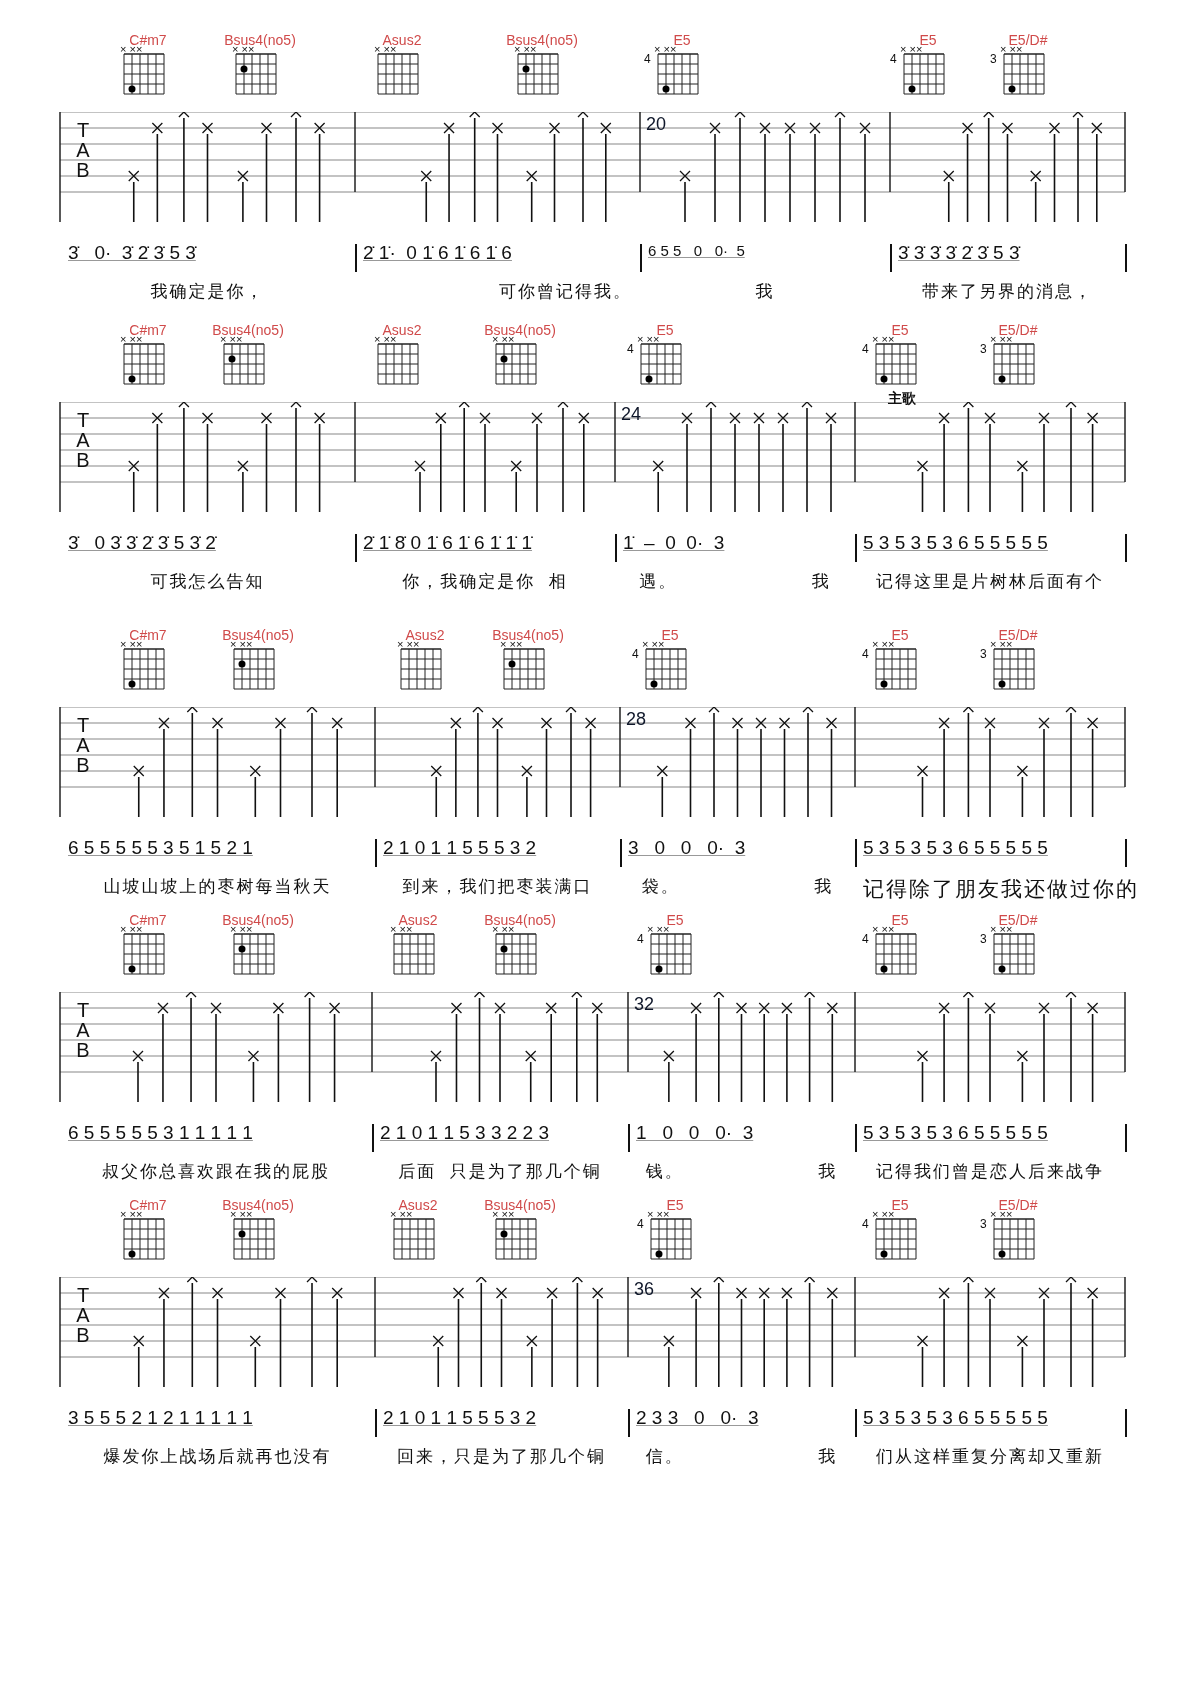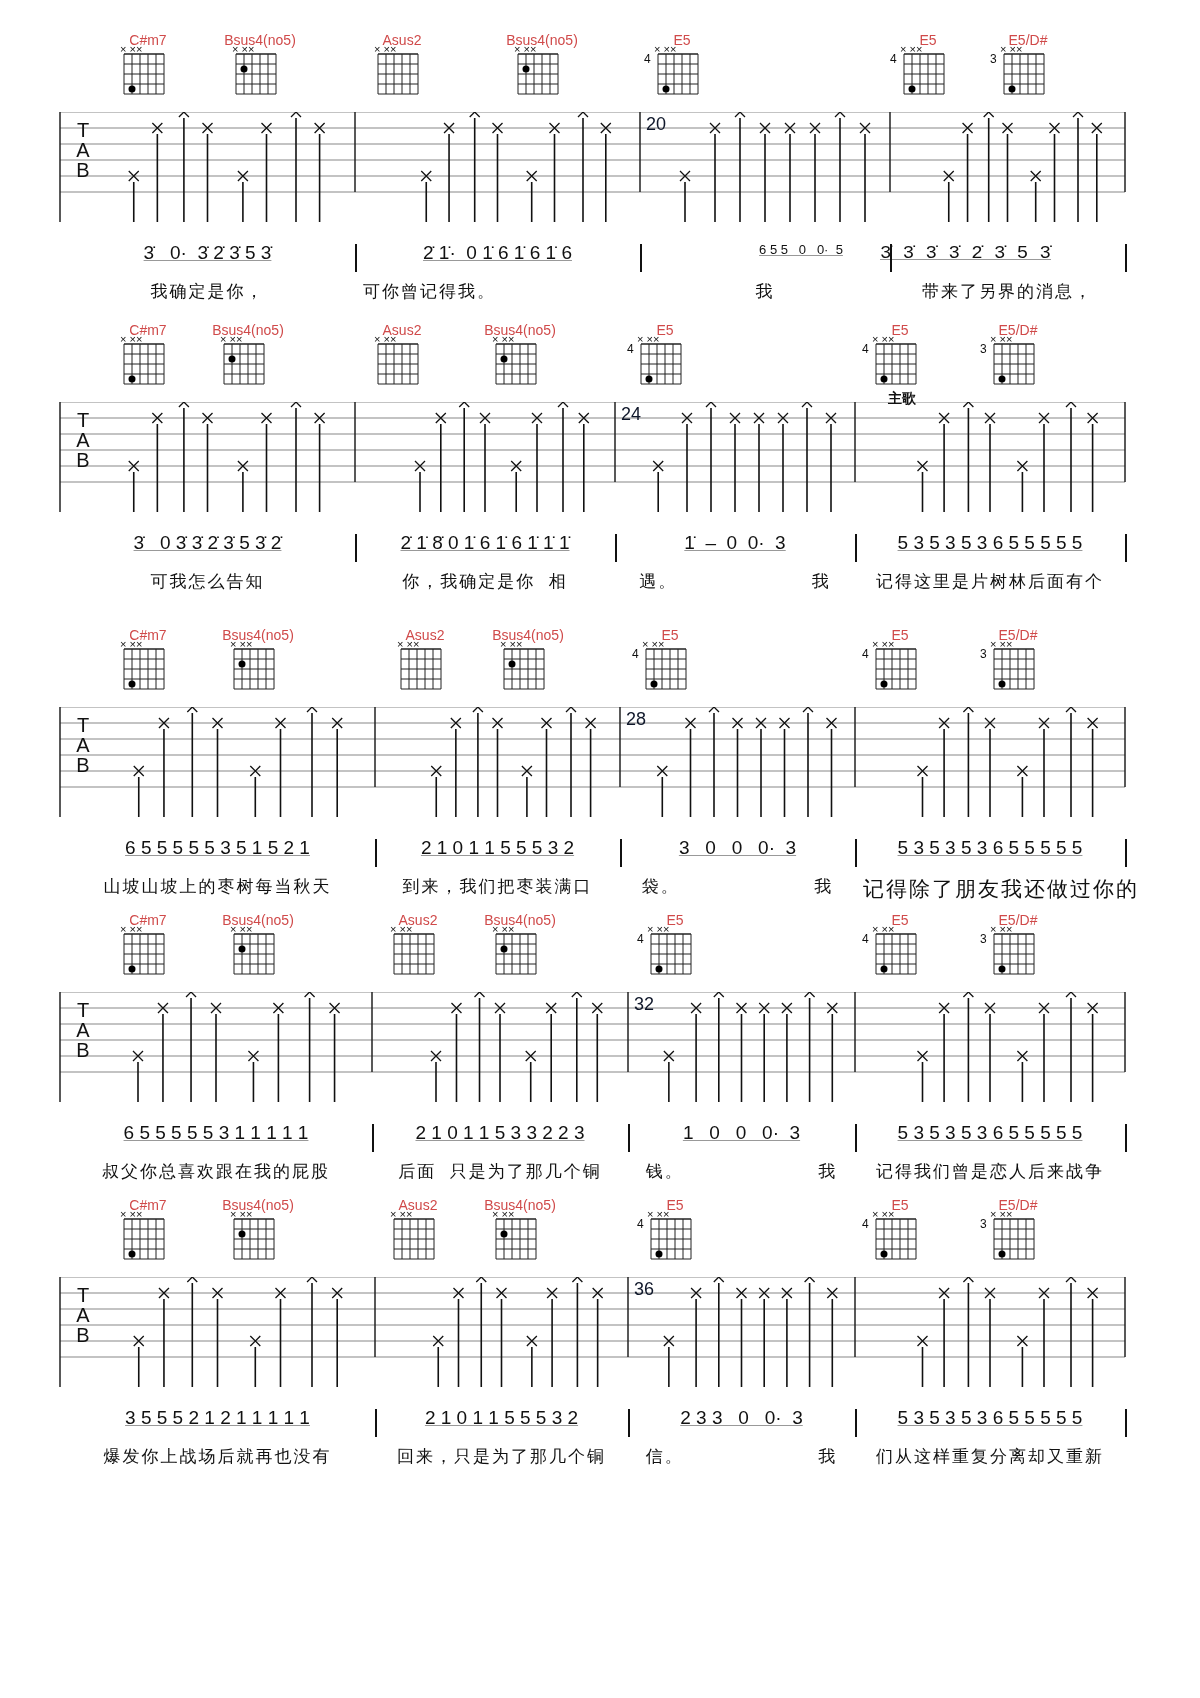--- a/index.html
+++ b/index.html
@@ -5,21 +5,21 @@
   html,body{margin:0;padding:0;background:#fff;}
   body{width:1200px;height:1698px;position:relative;overflow:hidden;font-family:"Liberation Sans","DejaVu Sans",sans-serif;color:#111;}
   .system{position:absolute;left:0;width:1200px;height:310px;margin-top:32px;}
   .chord{position:absolute;width:60px;height:60px;}
   .chord-name{position:absolute;left:-20px;width:100px;top:0;text-align:center;color:#d04a4a;font-size:14px;line-height:16px;white-space:nowrap;}
   .chord-x{position:absolute;top:12px;font-size:11px;line-height:10px;}
   .chord-fret{position:absolute;top:20px;left:-8px;font-size:12px;}
   .grid{position:absolute;top:22px;left:6px;width:40px;height:40px;}
   .tab-clef{position:absolute;left:14px;top:6px;font-size:20px;line-height:20px;font-weight:normal;text-align:center;width:14px;}
   .bar-num{position:absolute;font-size:18px;color:#0f172a;}
-  .note{position:absolute;text-align:center;}
+  .note{position:absolute;}
   .lyr{position:absolute;white-space:nowrap;letter-spacing:2px;}
   .section-label{position:absolute;font-weight:bold;font-size:14px;}
 </style>
 </head>
 <body>
 
 <div id="score">
     <div class="system" style="top: 0px;">
       <div class="chord" style="left: 118px; top: 0px;">
         <div class="chord-name">C#m7</div>
@@ -228,26 +228,26 @@
       </svg>
       <div class="tab-clef" style="left: 76px; top: 88px; position: absolute;">
         <div>T</div>
         <div>A</div>
         <div>B</div>
       </div>
       <div class="bar-num" style="left: 646px; top: 82px;">20</div>
       <div class="note" style="left: 68px; width: 279px; top: 210px; font-size: 19px; white-space: pre; text-decoration: underline rgb(153, 153, 153);">3̇   0·  3̇ 2̇ 3̇ 5 3̇</div>
       <div class="lyr" style="left: 68px; width: 279px; top: 248px; font-size: 17px; text-align: center; white-space: pre;">我确定是你，</div>
       <div class="note" style="left: 363px; width: 269px; top: 210px; font-size: 19px; white-space: pre; text-decoration: underline rgb(153, 153, 153);">2̇ 1̇·  0 1̇ 6 1̇ 6 1̇ 6</div>
-      <div class="lyr" style="left: 363px; width: 269px; top: 248px; font-size: 17px; text-align: left; white-space: pre;">可你曾记得我。</div>
+      <div class="lyr" style="left: 363px; width: 269px; top: 248px; font-size: 17px; text-align: right; white-space: pre;">可你曾记得我。</div>
       <div style="position: absolute; left: 355px; top: 212px; width: 1.5px; height: 28px; background: rgb(17, 17, 17);"></div>
-      <div class="note" style="left: 684px; width: 234px; top: 210px; font-size: 13px; white-space: pre; text-decoration: underline rgb(153, 153, 153);">6 5 5   0   0·  5</div>
+      <div class="note" style="left: 648px; width: 234px; top: 210px; font-size: 15px; white-space: pre; text-decoration: underline rgb(153, 153, 153);">6 5 5   0   0·  5</div>
       <div class="lyr" style="left: 648px; width: 234px; top: 248px; font-size: 17px; text-align: center; white-space: pre;">我</div>
       <div style="position: absolute; left: 640px; top: 212px; width: 1.5px; height: 28px; background: rgb(17, 17, 17);"></div>
-      <div class="note" style="left: 856px; width: 219px; top: 210px; font-size: 19px; white-space: pre; text-decoration: underline rgb(153, 153, 153); font-family: Liberation Mono, monospace;">3̇ 3̇ 3̇ 3̇ 2̇ 3̇ 5 3̇</div>
+      <div class="note" style="left: 898px; width: 219px; top: 210px; font-size: 19px; white-space: pre; text-decoration: underline rgb(153, 153, 153);">3̇ 3̇ 3̇ 3̇ 2̇ 3̇ 5 3̇</div>
       <div class="lyr" style="left: 898px; width: 219px; top: 248px; font-size: 17px; text-align: center; white-space: pre;">带来了另界的消息，</div>
       <div style="position: absolute; left: 890px; top: 212px; width: 1.5px; height: 28px; background: rgb(17, 17, 17);"></div>
       <div style="position: absolute; left: 1125px; top: 212px; width: 1.5px; height: 28px; background: rgb(17, 17, 17);"></div>
     </div>
     <div class="system" style="top: 290px;">
       <div class="chord" style="left: 118px; top: 0px;">
         <div class="chord-name">C#m7</div>
         <svg width="50" height="50" class="grid" style="position: absolute; overflow: visible;">
           <line x1="0" y1="0" x2="0" y2="40" stroke="#222" stroke-width="1"></line>
           <line x1="8" y1="0" x2="8" y2="40" stroke="#222" stroke-width="1"></line>

